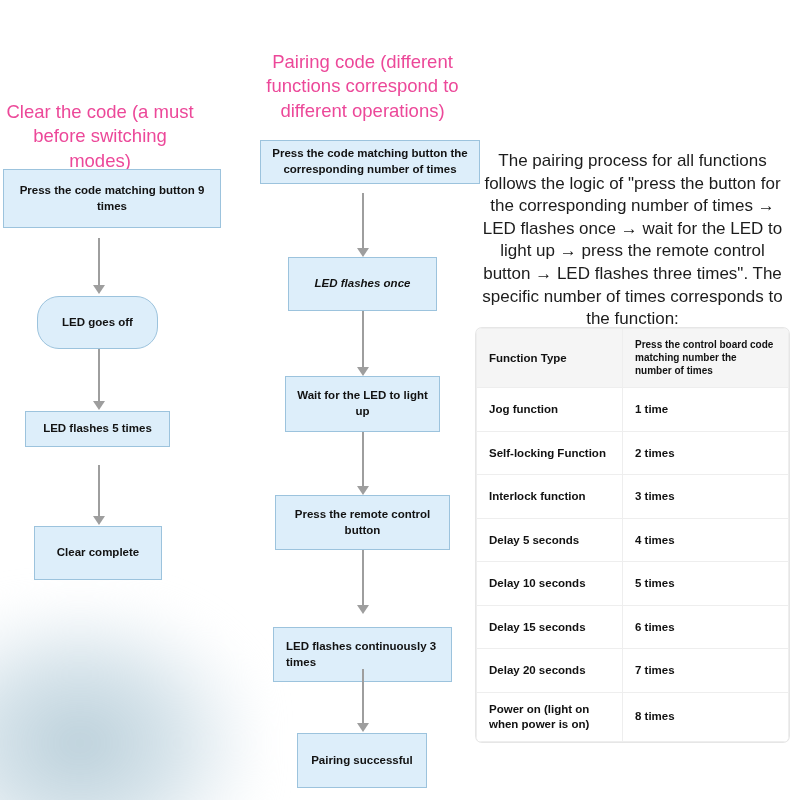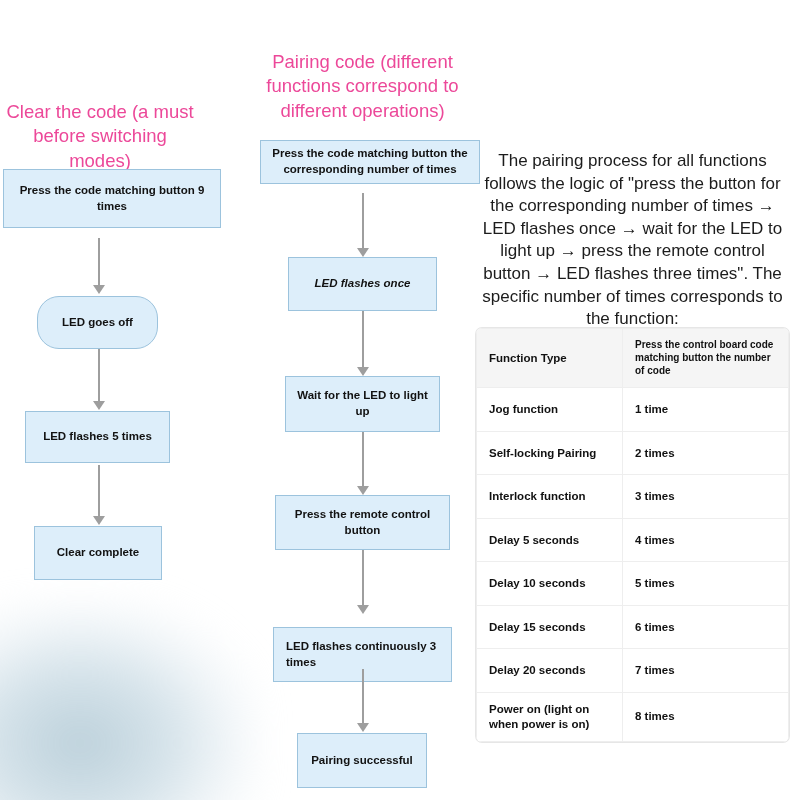--- a/index.html
+++ b/index.html
@@ -158,21 +158,21 @@
     <div class="head"></div>
   </div>
 
   <div class="node" style="left:37px; top:296px; width:121px; height:53px;border-radius:22px;">LED goes off</div>
 
   <div class="arrow" style="left:92px; top:349px; width:14px; height:61px;">
     <div class="stem" style="height:52px;"></div>
     <div class="head"></div>
   </div>
 
-  <div class="node" style="left:25px; top:411px; width:145px; height:52px;">LED flashes 5 times</div>
+  <div class="node" style="left:25px; top:411px; width:145px; height:36px;">LED flashes 5 times</div>
 
   <div class="arrow" style="left:92px; top:465px; width:14px; height:60px;">
     <div class="stem" style="height:51px;"></div>
     <div class="head"></div>
   </div>
 
   <div class="node" style="left:34px; top:526px; width:128px; height:54px;">Clear complete</div>
 
   <div class="col-title" id="title-mid">Pairing code (different functions correspond to different operations)</div>
 
@@ -216,30 +216,30 @@
   <div id="para">The pairing process for all functions follows the logic of "press the button for the corresponding number of times → LED flashes once → wait for the LED to light up → press the remote control button → LED flashes three times". The specific number of times corresponds to the function:</div>
 
   <table id="func-table">
     <colgroup>
       <col class="c1">
         <col class="c2">
     </colgroup>
     <thead>
       <tr>
         <th class="c1">Function Type</th>
-        <th class="c2">Press the control board code matching button the number of code</th>
+        <th class="c2">Press the control board code matching number the number of times</th>
       </tr>
     </thead>
     <tbody>
       <tr>
         <td>Jog function</td>
         <td>1 time</td>
       </tr>
       <tr>
-        <td>Self-locking Pairing</td>
+        <td>Self-locking Function</td>
         <td>2 times</td>
       </tr>
       <tr>
         <td>Interlock function</td>
         <td>3 times</td>
       </tr>
       <tr>
         <td>Delay 5 seconds</td>
         <td>4 times</td>
       </tr>

